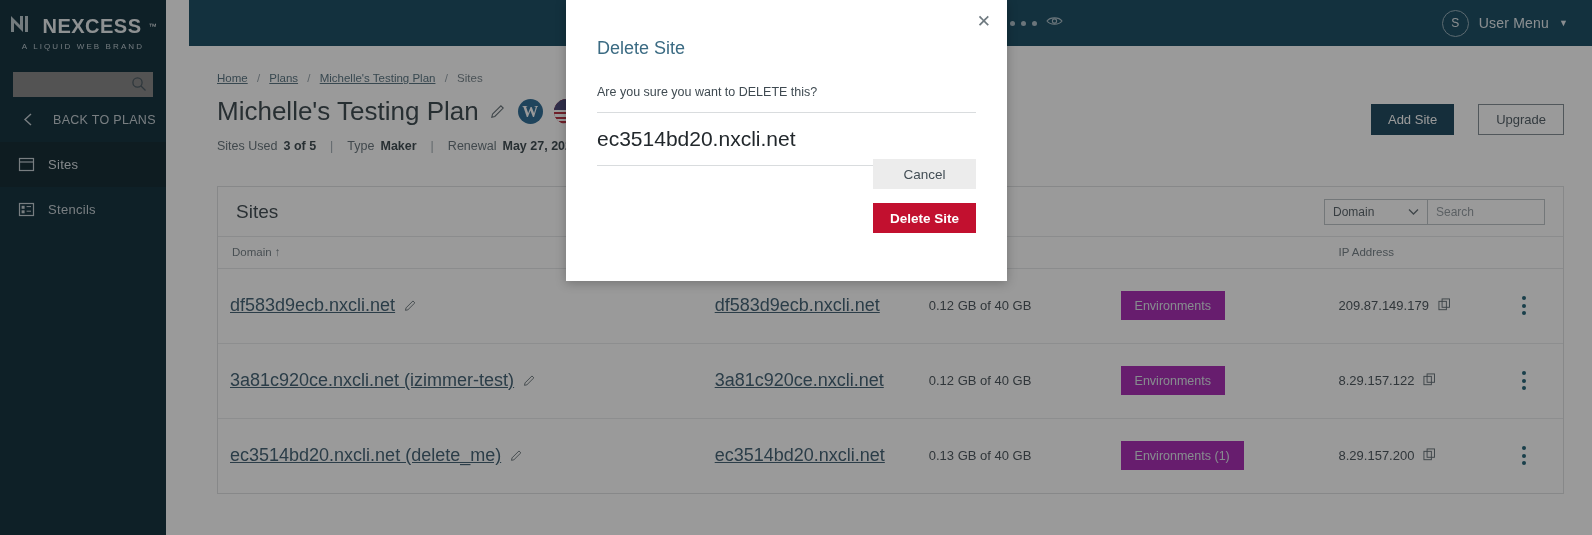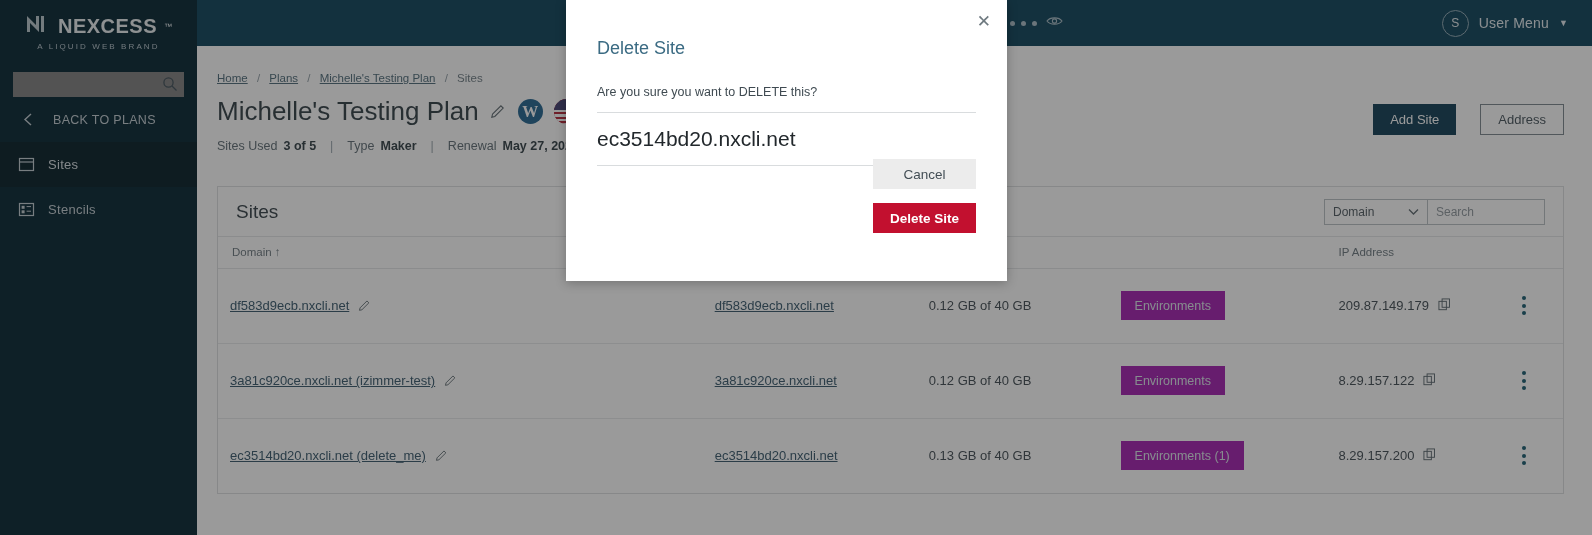--- a/index.html
+++ b/index.html
@@ -7,21 +7,21 @@
     width: 1592px; height: 535px;
     font-family: "Liberation Sans", sans-serif;
     overflow: hidden;
     background: #ffffff;
   }
   #app { position: relative; width: 1592px; height: 535px; }
 
   
   .sidebar {
     position: absolute; left: 0; top: 0;
-    width: 197px; height: 535px;
+    width: 166px; height: 535px;
     background: #01222f;
     z-index: 5;
   }
   .brand { padding: 14px 0 10px 0; text-align: center; }
   .brand-row { display: flex; align-items: center; justify-content: center; gap: 7px; }
   .brand-mark { display: inline-block; }
   .brand-name {
     color: #e9eef1; font-size: 20px; font-weight: bold; letter-spacing: 0.5px;
   }
   .brand-tm { color: #e9eef1; font-size: 8px; vertical-align: top; }
@@ -161,21 +161,21 @@
   tbody tr:last-child td { border-bottom: 0; }
   .col-domain { width: 480px; }
   .col-alias  { width: 212px; }
   .col-usage  { width: 190px; }
   .col-env    { width: 200px; }
   .col-ip     { width: 190px; }
   .col-menu   { width: 60px; }
   th.col-ip, td.col-ip { text-align: left; padding-left: 28px; }
   th.col-domain { padding-left: 14px; }
   a.dlink {
-    color: #35566a; text-decoration: underline; cursor: pointer; font-size: 13px;
+    color: #35566a; text-decoration: underline; cursor: pointer; font-size: 18px;
   }
   .cellflex { display: flex; align-items: center; gap: 9px; }
   .env-btn {
     background: #a21caf; color: #dbe5ea; font-size: 12.5px;
     height: 29px; padding: 0 14px; display: inline-flex;
     align-items: center; justify-content: center; cursor: pointer; border: 0;
   }
   .kebab {
     display: flex; flex-direction: column; gap: 3.5px; align-items: center;
     cursor: pointer; width: 20px;
@@ -339,21 +339,21 @@
       <span class="meta-sep">|</span>
       <span class="meta-k">Type</span>
       <b>Maker</b>
       <span class="meta-sep">|</span>
       <span class="meta-k">Renewal</span>
       <b>May 27, 2023</b>
     </div>
 
     <div class="actions">
       <button class="btn btn-primary">Add Site</button>
-      <button class="btn btn-outline">Address</button>
+      <button class="btn btn-outline">Upgrade</button>
     </div>
 
     <section class="card">
       <div class="card-head">
         <div class="card-title">Sites</div>
         <div class="filters">
           <div class="select-box">
             <span>Domain</span>
             <span>
               <svg width="11" height="8" viewBox="0 0 11 8">

